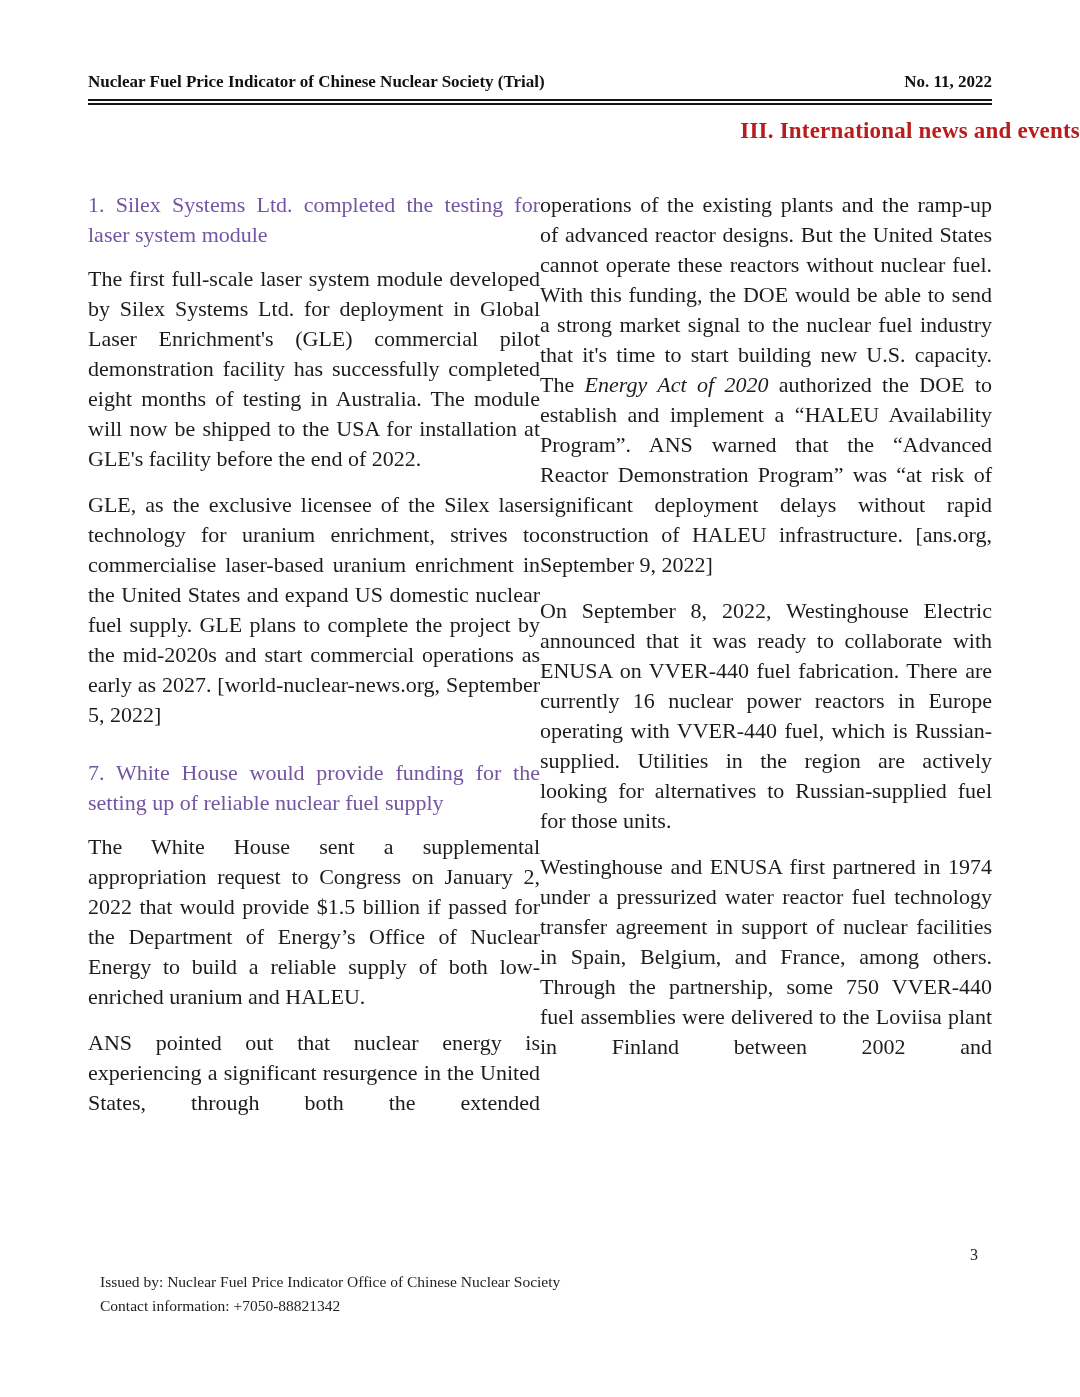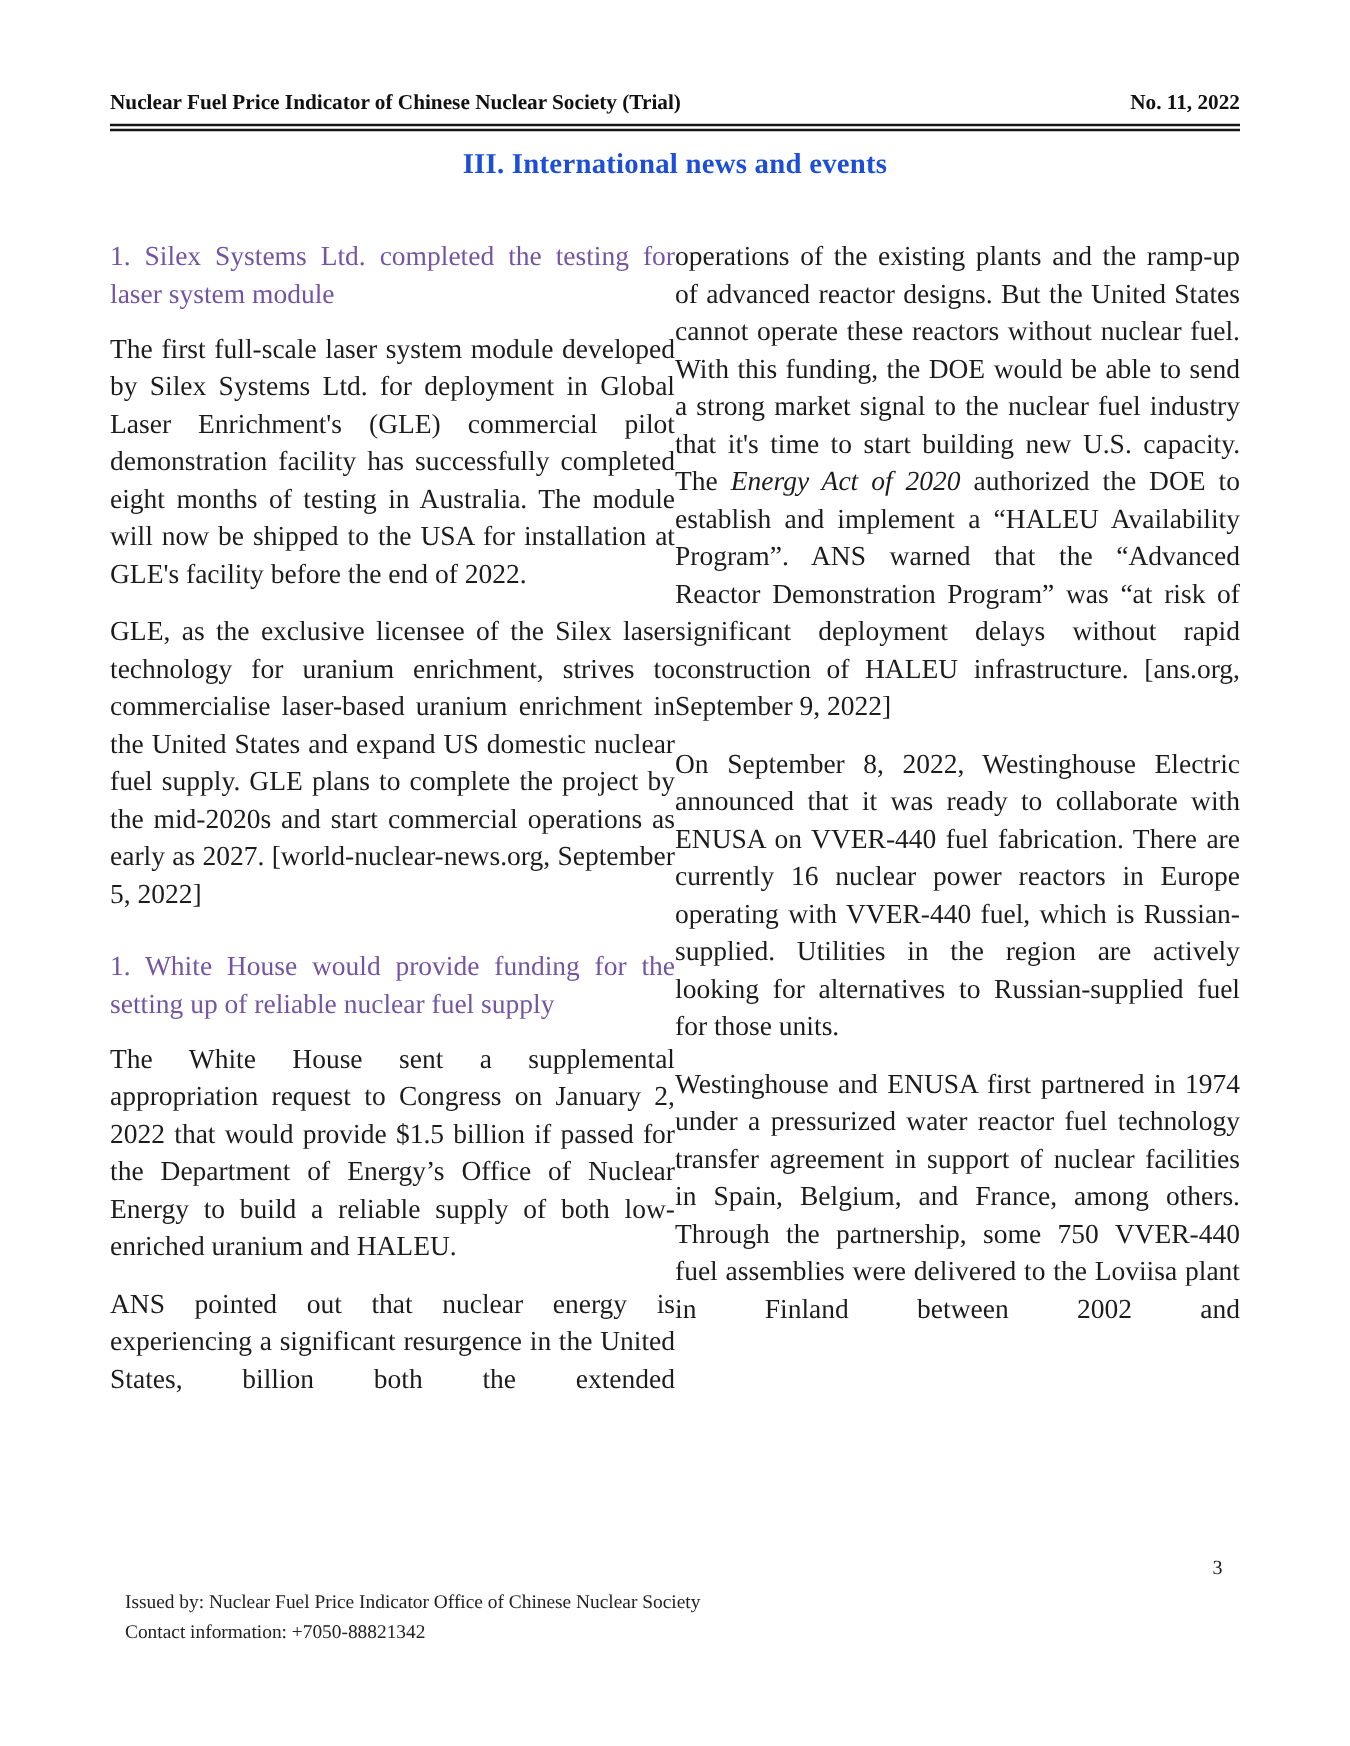--- a/index.html
+++ b/index.html
@@ -26,24 +26,24 @@
   .header-rule {
     position: absolute;
     top: 99px; left: 88px; right: 88px;
     height: 6px;
     border-top: 2.5px solid #151515;
     border-bottom: 2px solid #151515;
   }
   .page-title {
     position: absolute;
     top: 118px; left: 0; right: 0;
-    text-align: center;
+    text-align: right;
     font-weight: bold;
     font-size: 23px;
-    color: #1d4ed8;
+    color: #b91c1c;
     letter-spacing: 0.2px;
   }
   .columns {
     position: absolute;
     top: 190px; left: 88px; right: 88px;
     display: flex;
   }
   .col { flex: 1 1 0; min-width: 0; }
   .col p, .col h2 {
     font-size: 22px;
@@ -85,23 +85,23 @@
   <div class="header-rule"></div>
 
   <div class="page-title">III. International news and events</div>
 
   <div class="columns">
 
     <div class="col">
       <h2>1. Silex Systems Ltd. completed the testing for laser system module</h2>
       <p>The first full-scale laser system module developed by Silex Systems Ltd. for deployment in Global Laser Enrichment's (GLE) commercial pilot demonstration facility has successfully completed eight months of testing in Australia. The module will now be shipped to the USA for installation at GLE's facility before the end of 2022.</p>
       <p>GLE, as the exclusive licensee of the Silex laser technology for uranium enrichment, strives to commercialise laser-based uranium enrichment in the United States and expand US domestic nuclear fuel supply. GLE plans to complete the project by the mid-2020s and start commercial operations as early as 2027. [world-nuclear-news.org, September 5, 2022]</p>
-      <h2>1. White House would provide funding for the setting up of reliable nuclear fuel supply</h2>
+      <h2>7. White House would provide funding for the setting up of reliable nuclear fuel supply</h2>
       <p>The White House sent a supplemental appropriation request to Congress on January 2, 2022 that would provide $1.5 billion if passed for the Department of Energy’s Office of Nuclear Energy to build a reliable supply of both low-enriched uranium and HALEU.</p>
-      <p class="continues">ANS pointed out that nuclear energy is experiencing a significant resurgence in the United States, billion both the extended</p>
+      <p class="continues">ANS pointed out that nuclear energy is experiencing a significant resurgence in the United States, through both the extended</p>
     </div>
 
     <div class="col">
       <p class="continuation"><span>operations of the existing plants and the ramp-up of advanced reactor designs. But the United States cannot operate these reactors without nuclear fuel. With this funding, the DOE would be able to send a strong market signal to the nuclear fuel industry that it's time to start building new U.S. capacity. The </span><span class="em-phrase">Energy Act of 2020</span><span> authorized the DOE to establish and implement a “HALEU Availability Program”. ANS warned that the “Advanced Reactor Demonstration Program” was “at risk of significant deployment delays without rapid construction of HALEU infrastructure. [ans.org, September 9, 2022]</span></p>
       <p>On September 8, 2022, Westinghouse Electric announced that it was ready to collaborate with ENUSA on VVER-440 fuel fabrication. There are currently 16 nuclear power reactors in Europe operating with VVER-440 fuel, which is Russian-supplied. Utilities in the region are actively looking for alternatives to Russian-supplied fuel for those units.</p>
       <p class="continues">Westinghouse and ENUSA first partnered in 1974 under a pressurized water reactor fuel technology transfer agreement in support of nuclear facilities in Spain, Belgium, and France, among others. Through the partnership, some 750 VVER-440 fuel assemblies were delivered to the Loviisa plant in Finland between 2002 and</p>
     </div>
 
   </div>
 

